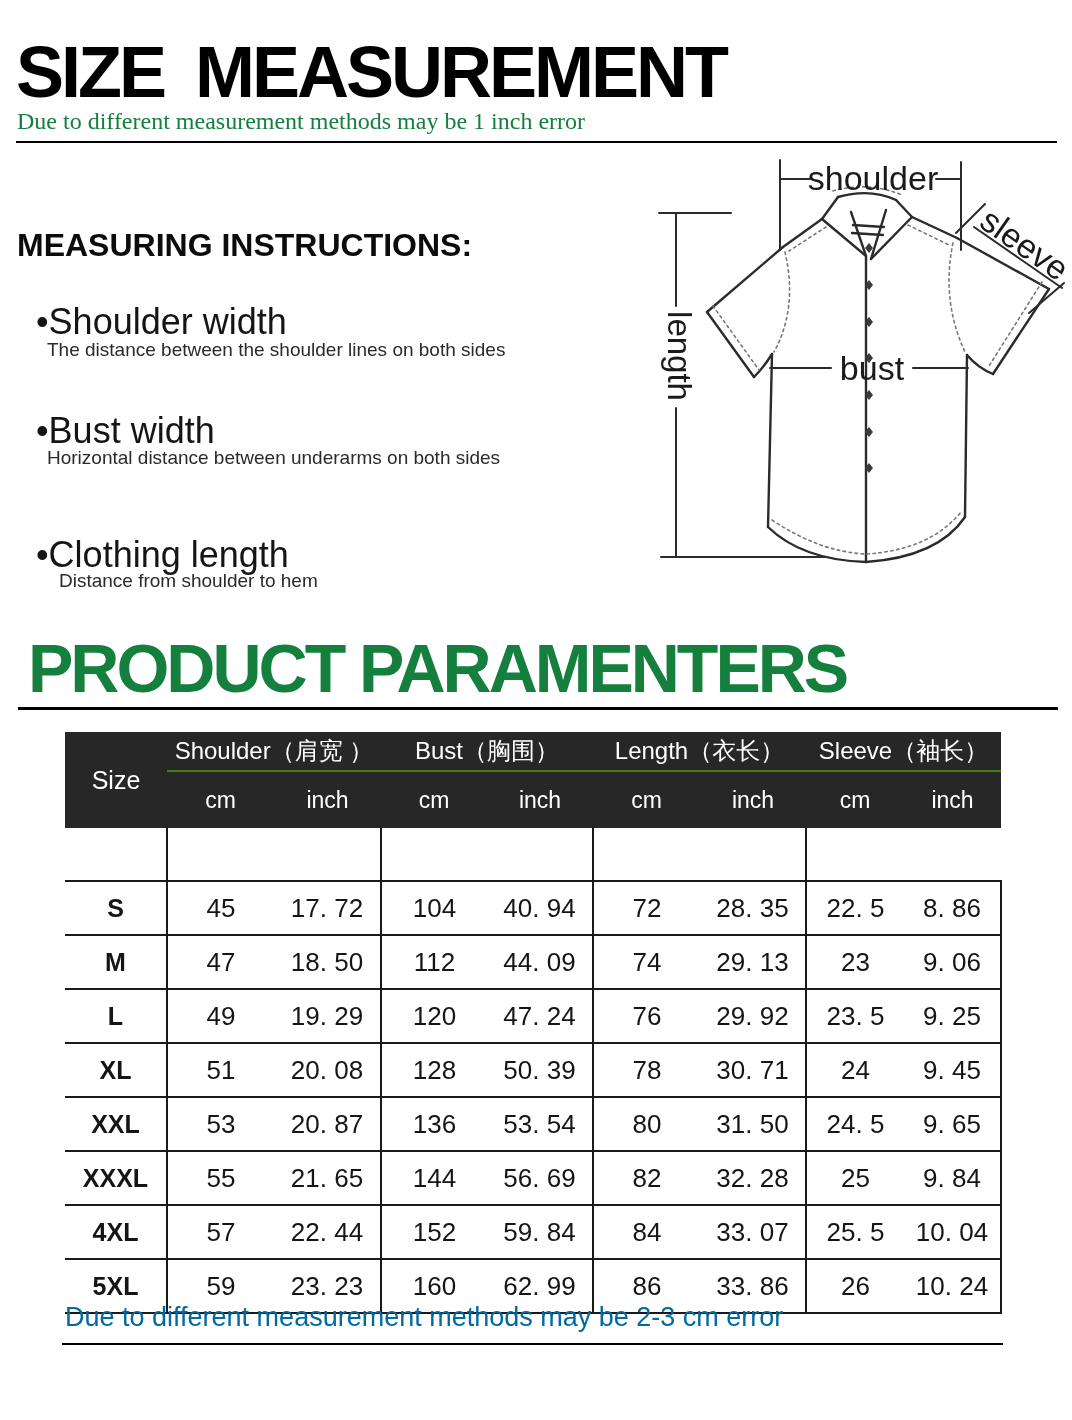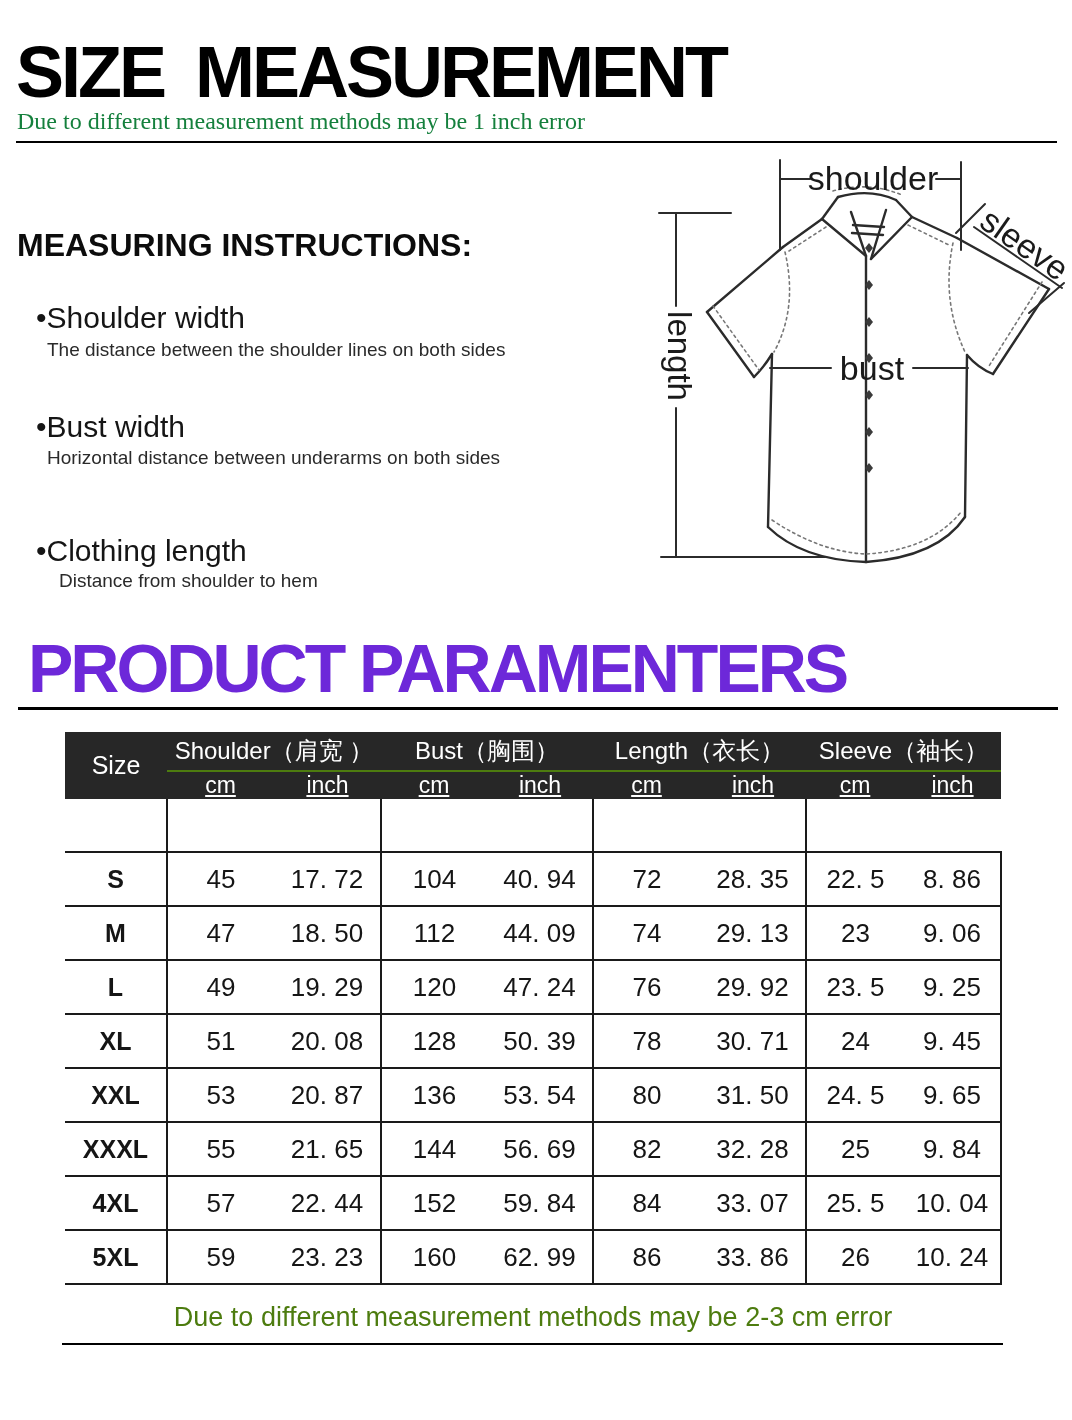--- a/index.html
+++ b/index.html
@@ -25,68 +25,68 @@
   .subtitle{
     left:17px;top:108px;
     font-family:"Liberation Serif","DejaVu Serif",serif;
     font-size:24px;color:#15803d;white-space:nowrap;
   }
   .rule{background:#000;}
   .rule-1{left:16px;top:141px;width:1041px;height:2px;}
 
   
   .mi-heading{left:17px;top:227px;font-size:32px;font-weight:700;color:#0c0c0c;white-space:nowrap;}
-  .mi-term{font-size:30px;color:#151515;white-space:nowrap;}
+  .mi-term{font-size:36px;color:#151515;white-space:nowrap;}
   .mi-desc{font-size:19px;color:#2a2a2a;white-space:nowrap;}
   .t1{left:36px;top:301px;} .d1{left:47px;top:339px;}
   .t2{left:36px;top:410px;} .d2{left:47px;top:447px;}
   .t3{left:36px;top:516px;margin-top:18px;} .d3{left:47px;top:570px;margin-left:12px;}
 
   
   .shirt-svg{left:640px;top:140px;}
   .shirt-svg .s2{stroke:#2b2b2b;stroke-width:2.4;fill:none;stroke-linecap:round;stroke-linejoin:round;}
   .shirt-svg .a2{stroke:#2b2b2b;stroke-width:2;fill:none;stroke-linecap:round;}
   .shirt-svg .dot{stroke:var(--dot);stroke-width:1.6;fill:none;stroke-dasharray:2.5 3.5;stroke-linecap:round;}
   .shirt-svg text{font-family:"Liberation Sans","DejaVu Sans",sans-serif;fill:#1a1a1a;}
   .shirt-svg .btn{fill:#3a3a3a;}
 
   
   .param-title{
     left:28px;top:634px;
     font-size:68px;font-weight:700;letter-spacing:-3px;
-    color:#6d28d9;line-height:1.0;white-space:nowrap;
+    color:#15803d;line-height:1.0;white-space:nowrap;
   }
   .rule-2{left:18px;top:707px;width:1040px;height:3px;}
 
   table.size-chart{
     position:absolute;left:65px;top:732px;width:936px;
     border-collapse:collapse;table-layout:fixed;
   }
   table.size-chart thead th{
     background:var(--band);color:#fff;font-weight:400;
     font-size:24px;text-align:center;vertical-align:middle;
   }
   table.size-chart thead tr.h1 th{height:39px;}
-  table.size-chart thead tr.h2 th{height:28px;font-size:23px;text-decoration:underline;}
+  table.size-chart thead tr.h2 th{height:57px;font-size:23px;}
   table.size-chart thead th.group{border-bottom:2px solid #4d7c0f;}
   table.size-chart th.size-h{font-size:25px;}
   table.size-chart td{
     text-align:center;vertical-align:middle;
     font-size:26px;color:#151515;
   }
   table.size-chart tr.spacer td{height:53px;}
   table.size-chart tr.datarow td{height:54px;border-top:2px solid var(--line);}
   table.size-chart tr.datarow:last-child td{border-bottom:2px solid var(--line);text-align:center;}
   table.size-chart td.gb{border-left:2px solid var(--line);}
   table.size-chart td.last{border-right:2px solid var(--line);}
   table.size-chart td.sz{font-weight:700;font-size:25px;}
 
   .chart-note{
-    left:65px;top:1302px;width:936px;text-align:center;
-    font-size:27px;color:#4d7c0f;white-space:nowrap;
+    left:65px;top:1302px;width:936px;
+    font-size:27px;color:#0369a1;white-space:nowrap;
   }
   .rule-3{left:62px;top:1343px;width:941px;height:2px;}
 </style>
 </head>
 <body>
 
 <div class="abs main-title">SIZE MEASUREMENT</div>
 <div class="abs subtitle">Due to different measurement methods may be 1 inch error</div>
 <div class="abs rule rule-1"></div>
 

